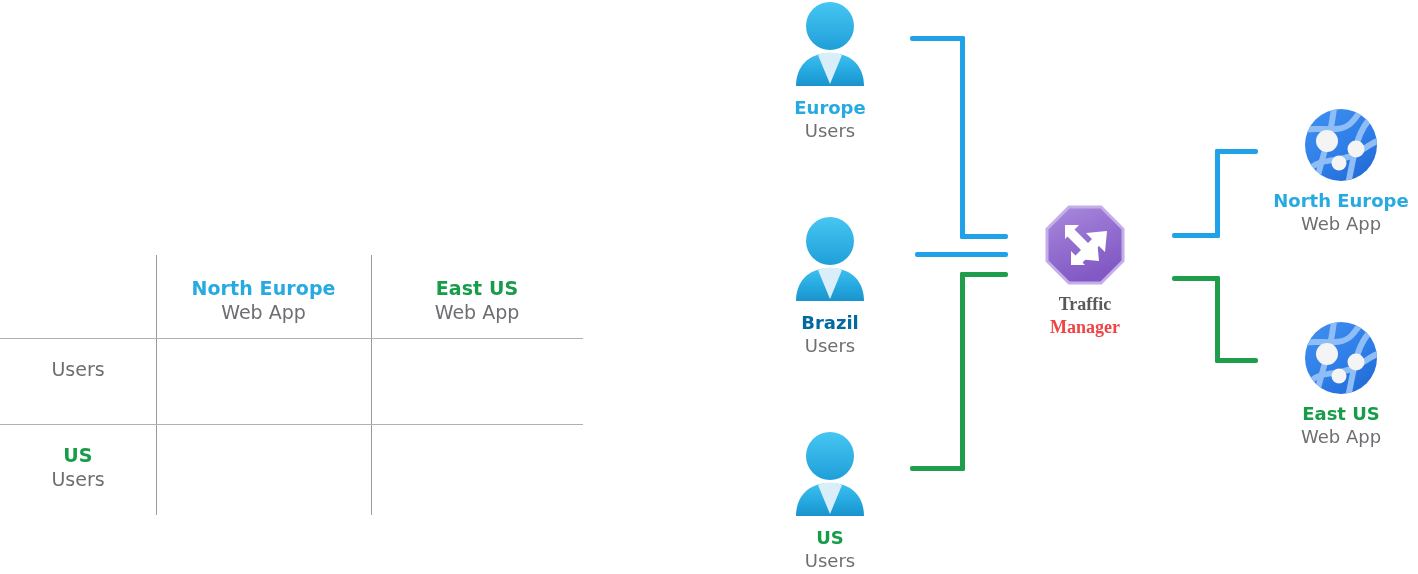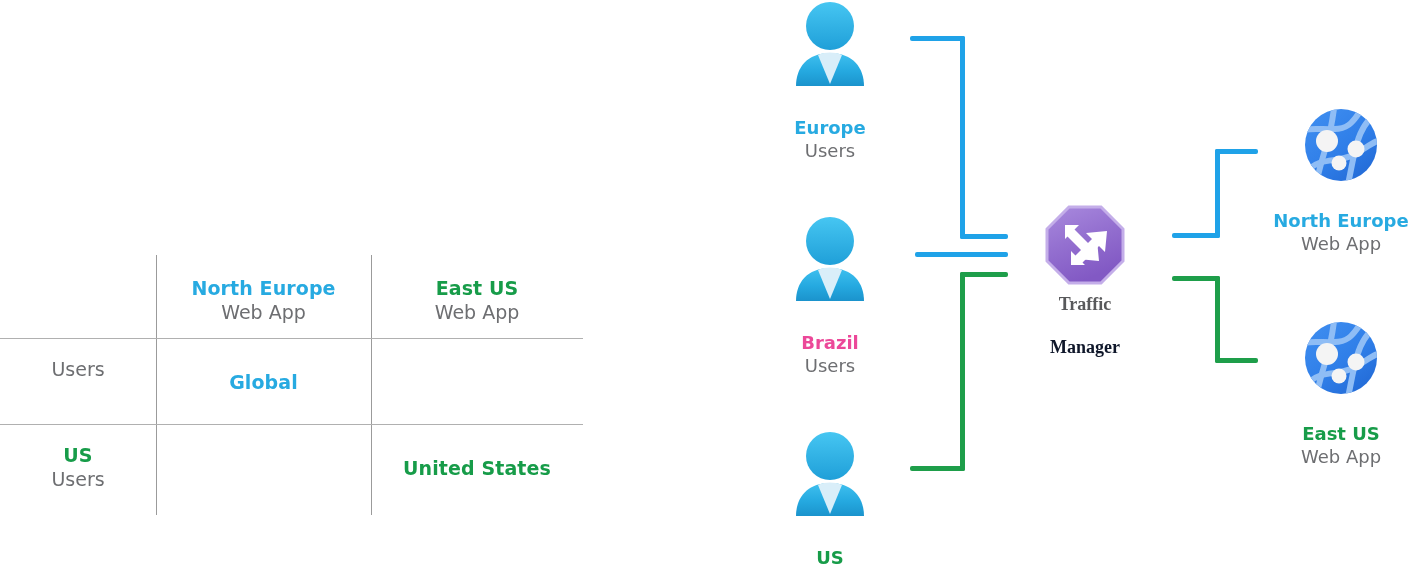--- a/index.html
+++ b/index.html
@@ -72,21 +72,20 @@
 
   .node {
     position: absolute;
     text-align: center;
   }
   .node .label-1 {
     display: block;
     font-weight: bold;
     font-size: 18px;
     line-height: 1.3;
-    margin-top: 20px;
   }
   .node .label-2 {
     display: block;
     font-size: 18px;
     color: #6d6e71;
     line-height: 1.3;
   }
 
   .icon-wrap {
     display: block;
@@ -129,31 +128,25 @@
     </div>
 
     <div class="cell" style="left:0px; top:107px; width:156px;">
       <span class="t2">Users</span>
     </div>
     <div class="cell" style="left:0px; top:193px; width:156px;">
       <span class="t1 c-green">US</span>
       <span class="t2">Users</span>
     </div>
 
-    <div class="cell" style="left:156px; top:120px; width:215px;">
-      <span class="t1 c-blue">Global</span>
-    </div>
     <div class="cell" style="left:371px; top:120px; width:212px;">
       <span class="t1 c-green"></span>
     </div>
     <div class="cell" style="left:156px; top:206px; width:215px;">
       <span class="t1 c-blue"></span>
-    </div>
-    <div class="cell" style="left:371px; top:206px; width:212px;">
-      <span class="t1 c-green">United States</span>
     </div>
   </div>
 
   <div class="topo">
 
     <div class="seg-h blue-wire" style="left:910px; top:36px; width:55px;"></div>
     <div class="seg-v blue-wire" style="left:960px; top:36px; height:203px;"></div>
     <div class="seg-h blue-wire" style="left:960px; top:234px; width:48px;"></div>
 
     <div class="seg-h blue-wire" style="left:915px; top:252px; width:93px;"></div>
@@ -205,21 +198,21 @@
             <linearGradient id="uhBR" x1="0" y1="0" x2="0" y2="1">
               <stop offset="0%" stop-color="#46c6f2"></stop>
               <stop offset="100%" stop-color="#1f9fd8"></stop>
             </linearGradient>
           </defs>
           <circle cx="43" cy="26" r="24" fill="url(#uhBR)"></circle>
           <path d="M43 53 C 20 53 9 68 9 86 L 77 86 C 77 68 66 53 43 53 Z" fill="url(#ugBR)"></path>
           <path d="M31 55 L 43 84 L 55 55 C 51 53 47 52.4 43 52.4 C 39 52.4 35 53 31 55 Z" fill="#d9eef9"></path>
         </svg>
       </span>
-      <span class="label-1" style="color:#ec4899;">Brazil</span>
+      <span class="label-1" style="color:#0369a1;">Brazil</span>
       <span class="label-2">Users</span>
     </div>
 
     <div class="node" style="left:755px; top:430px; width:150px;">
       <span class="icon-wrap">
         <svg width="86" height="92" viewBox="0 0 86 92">
           <defs>
             <linearGradient id="ugUS" x1="0" y1="0" x2="0" y2="1">
               <stop offset="0%" stop-color="#3fc0ef"></stop>
               <stop offset="55%" stop-color="#25a9e0"></stop>
@@ -250,21 +243,21 @@
             </linearGradient>
           </defs>
           <polygon points="24,2 56,2 78,24 78,56 56,78 24,78 2,56 2,24" fill="url(#tmg)" stroke="#c4aee9" stroke-width="3"></polygon>
 
           <path d="M20 20 L 34 20 L 29.5 24.5 L 46 41 L 52 35 L 54 56 L 33 54 L 39 48 L 22.5 31.5 L 20 34 Z" fill="#ffffff"></path>
 
           <path d="M26 60 L 26 46 L 30.5 50.5 L 47 34 L 41 28 L 62 26 L 60 47 L 54 41 L 37.5 57.5 L 40 60 Z" fill="#ffffff"></path>
         </svg>
       </span>
       <span class="label-1" style="color:#58595b; margin-top:4px;">Traffic</span>
-      <span class="label-1" style="color:#0f172a;">Manager</span>
+      <span class="label-1" style="color:#ef4444;">Manager</span>
     </div>
 
     <div class="node" style="left:1265px; top:105px; width:152px;">
       <span class="icon-wrap">
         <svg width="80" height="80" viewBox="0 0 80 80">
           <defs>
             <linearGradient id="gwNE" x1="0.1" y1="0" x2="0.9" y2="1">
               <stop offset="0%" stop-color="#3f8ef0"></stop>
               <stop offset="55%" stop-color="#2f7ee8"></stop>
               <stop offset="100%" stop-color="#2168d4"></stop>

